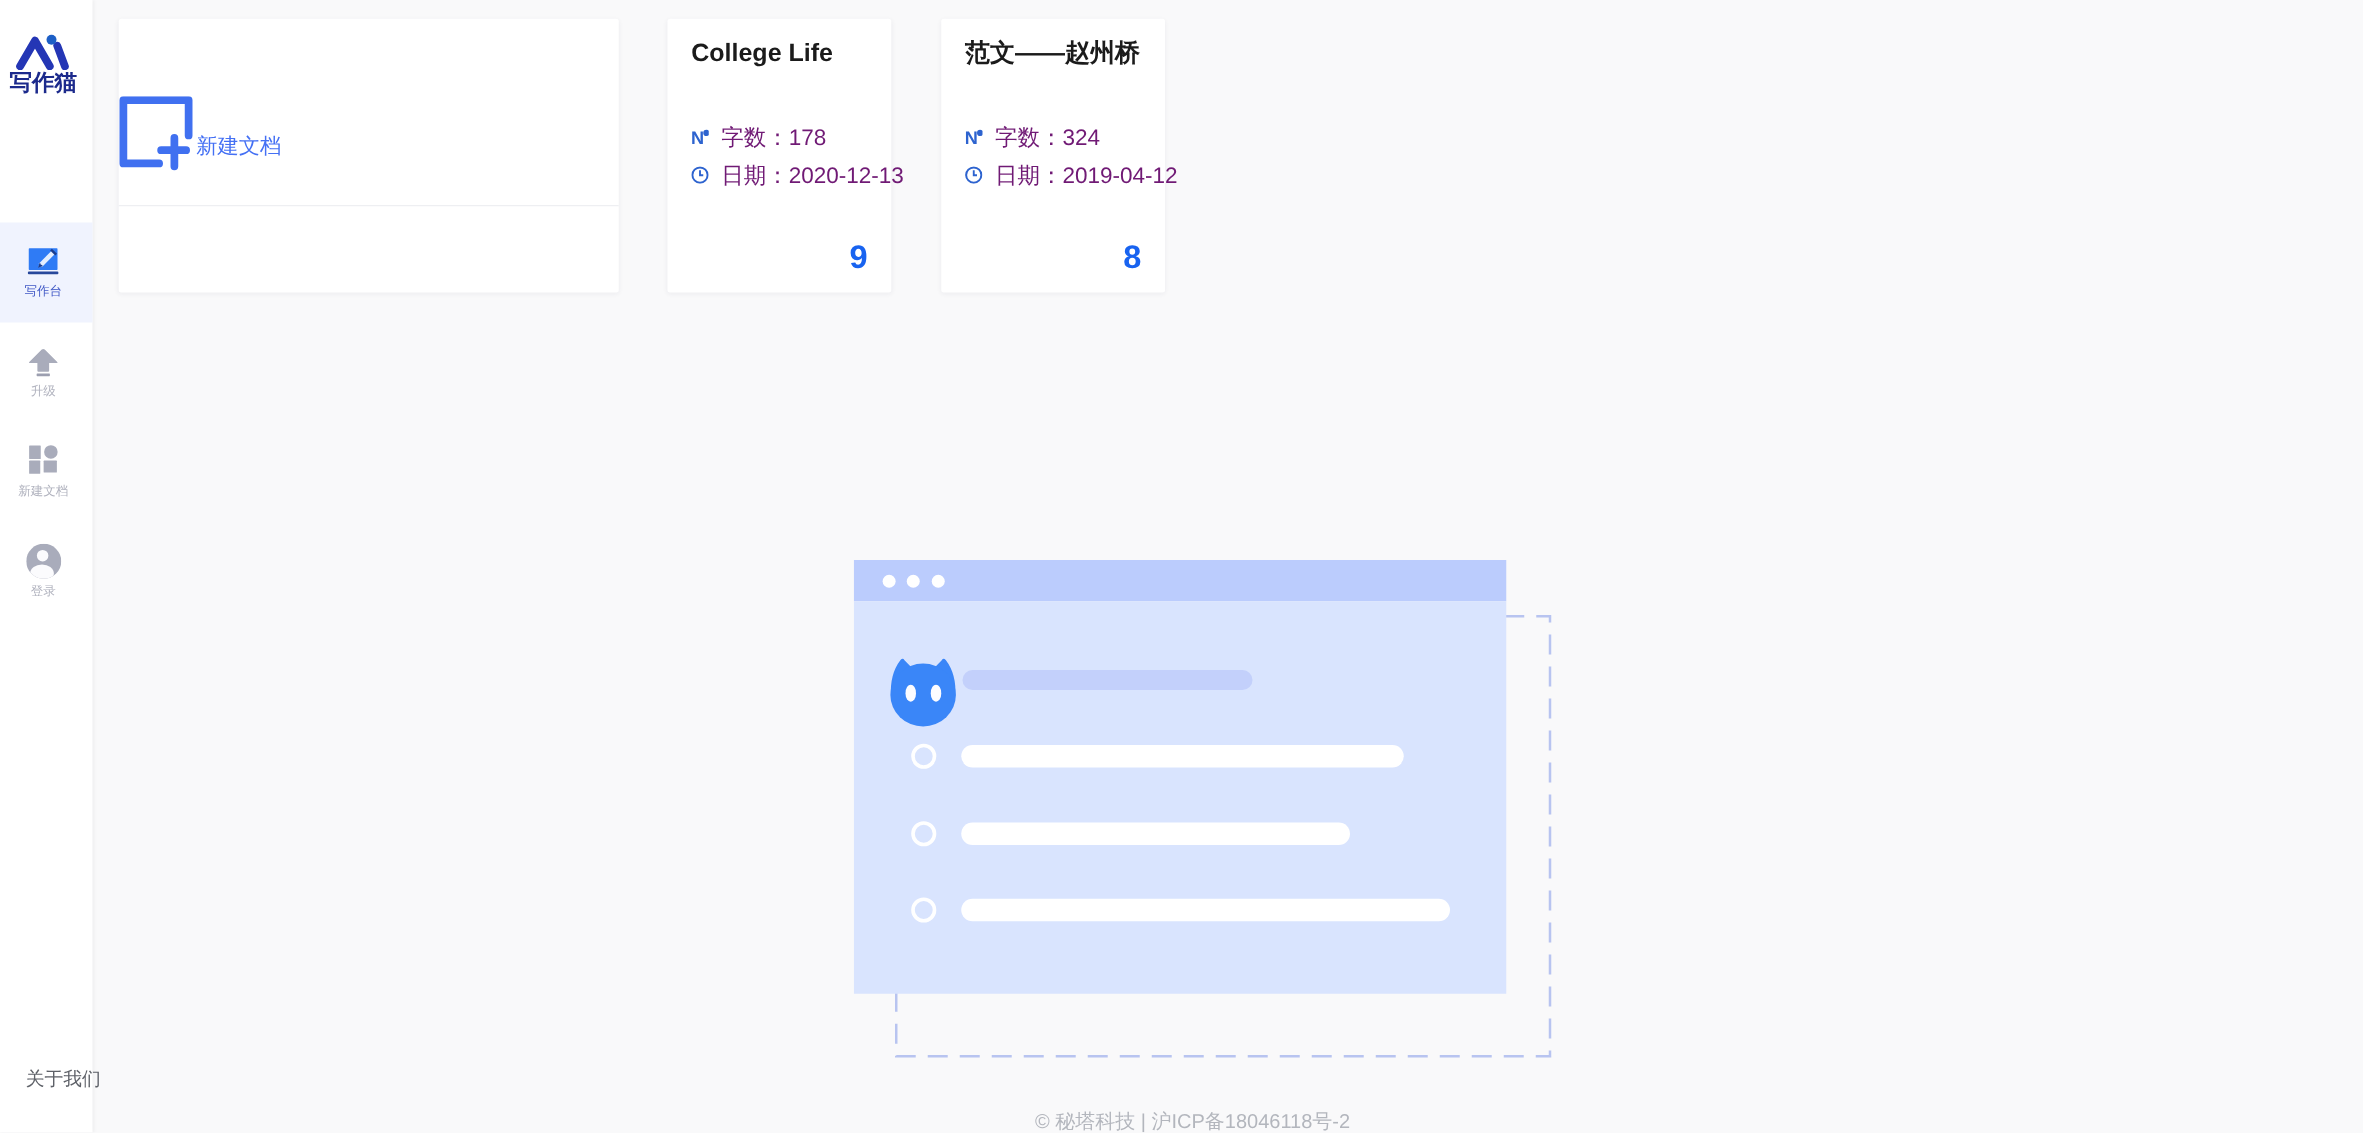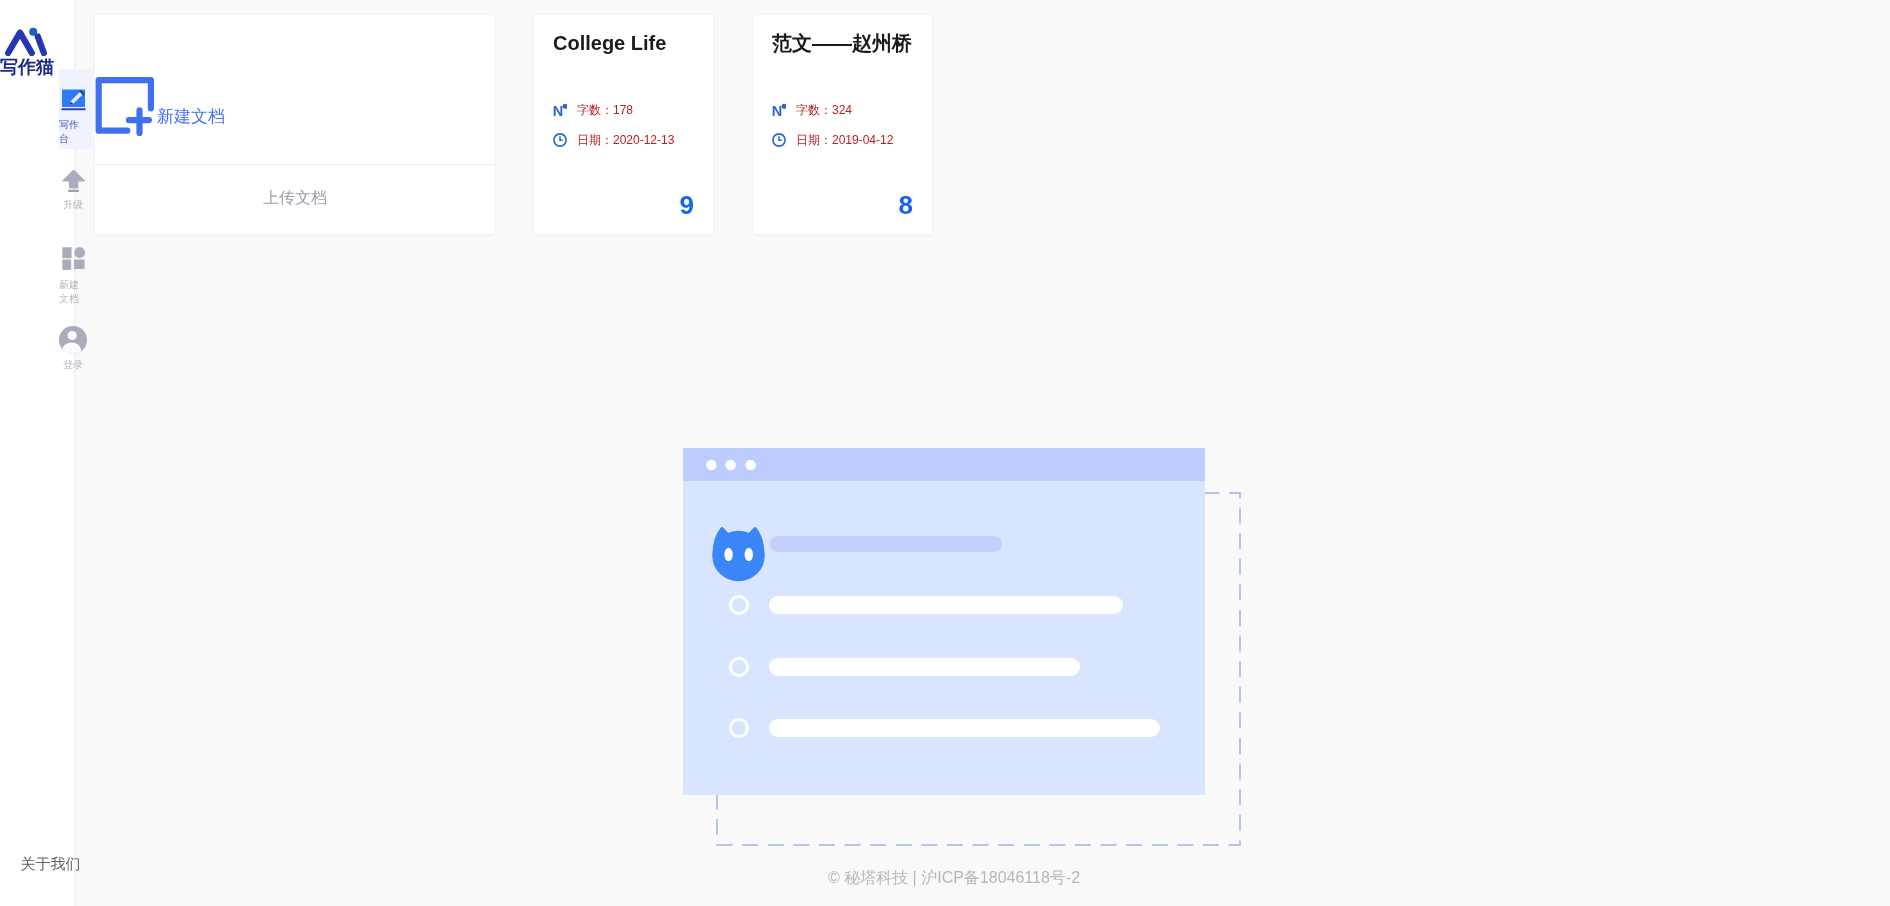--- a/index.html
+++ b/index.html
@@ -12,23 +12,24 @@
     -webkit-font-smoothing: antialiased;
   }
   .app { display: flex; width: 1890px; height: 906px; }
 
   
   .sidebar {
     width: 74px; height: 906px;
     background: #ffffff;
     box-shadow: 1px 0 3px rgba(0,0,0,0.05);
     z-index: 5;
-    display: flex; 
+    display: flex; flex-direction: column;
     flex: 0 0 74px;
     position: relative;
+    gap: 32px;
   }
   .logo { padding-top: 29px; padding-right: 5px; display: flex; flex-direction: column;
           align-items: center; }
   .logo-mark { width: 50px; height: 31px; display:block; margin-top: -4px; margin-left: 4px; }
   .logo-text { font-size: 18px; font-weight: 700; color: #1c2a8c; margin-left: 0px;
                letter-spacing: 0px; margin-top: 1px; line-height: 20px;
                height: 20px; font-family: "DejaVu Sans", sans-serif; }
   .nav { margin-top: 69px; }
   .nav-item {
     height: 80px; display: flex; flex-direction: column;
@@ -69,32 +70,32 @@
 
   .card-doc { width: 179px; height: 219px; position: relative; cursor: pointer;
               margin-right: 40px; }
   .doc-title { position: absolute; left: 19px; top: 19px;
                font-size: 20px; font-weight: 700; color: #1b1b1b;
                line-height: 18px; letter-spacing: 0px; white-space: nowrap; }
   .doc-meta { position: absolute; left: 19px; top: 80px; }
   .meta-row { display: flex; align-items: center; height: 30px; }
   .meta-icon { width: 14px; height: 14px; margin-right: 10px; flex: 0 0 14px;
                display: block; }
-  .meta-text { font-size: 12px; color: #b91c1c; line-height: 15px;
+  .meta-text { font-size: 18px; color: #701a75; line-height: 15px;
                white-space: nowrap; }
   .doc-num { position: absolute; right: 19px; bottom: 16px;
              font-size: 26px; font-weight: 700; color: #1863f0;
              line-height: 26px; }
 
   
   .illus { position: absolute; left: 609px; top: 448px; width: 565px; height: 405px; }
 
   
   .footer {
-    position: absolute; left: 880px; bottom: 20px;
+    position: absolute; left: 880px; bottom: 0;
     transform: translateX(-50%); white-space: nowrap;
     font-size: 16px; color: #b3b6bd; line-height: 16px;
   }
 </style>
 </head>
 <body>
 
 <div class="app">
 
   <aside class="sidebar">
@@ -159,21 +160,20 @@
 
       <div class="card card-new">
         <div class="new-top">
           <svg class="new-icon" viewBox="0 0 62 60">
             <path d="M55.9 31.3 V3.1 H3.7 V53.7 H32.3" fill="none" stroke="#4070f0" stroke-width="6.2" stroke-linecap="round" stroke-linejoin="round"></path>
             <path d="M44.5 33.3 V56 M33.9 43.1 H53.9" fill="none" stroke="#4070f0" stroke-width="6.2" stroke-linecap="round"></path>
           </svg>
           <div class="new-label">新建文档</div>
         </div>
         <div class="new-divider"></div>
-        <div class="new-bottom">上传文档</div>
       </div>
 
       <div class="card card-doc">
         <div class="doc-title">College Life</div>
         <div class="doc-meta">
           <div class="meta-row">
             <svg class="meta-icon" viewBox="0 0 14 14">
               <text x="-0.3" y="12.6" font-size="14.5" font-weight="700" fill="#2d63cf" font-family="Liberation Sans, sans-serif">N</text>
               <circle cx="12.1" cy="3.3" r="2.5" fill="#2d63cf"></circle>
             </svg>

